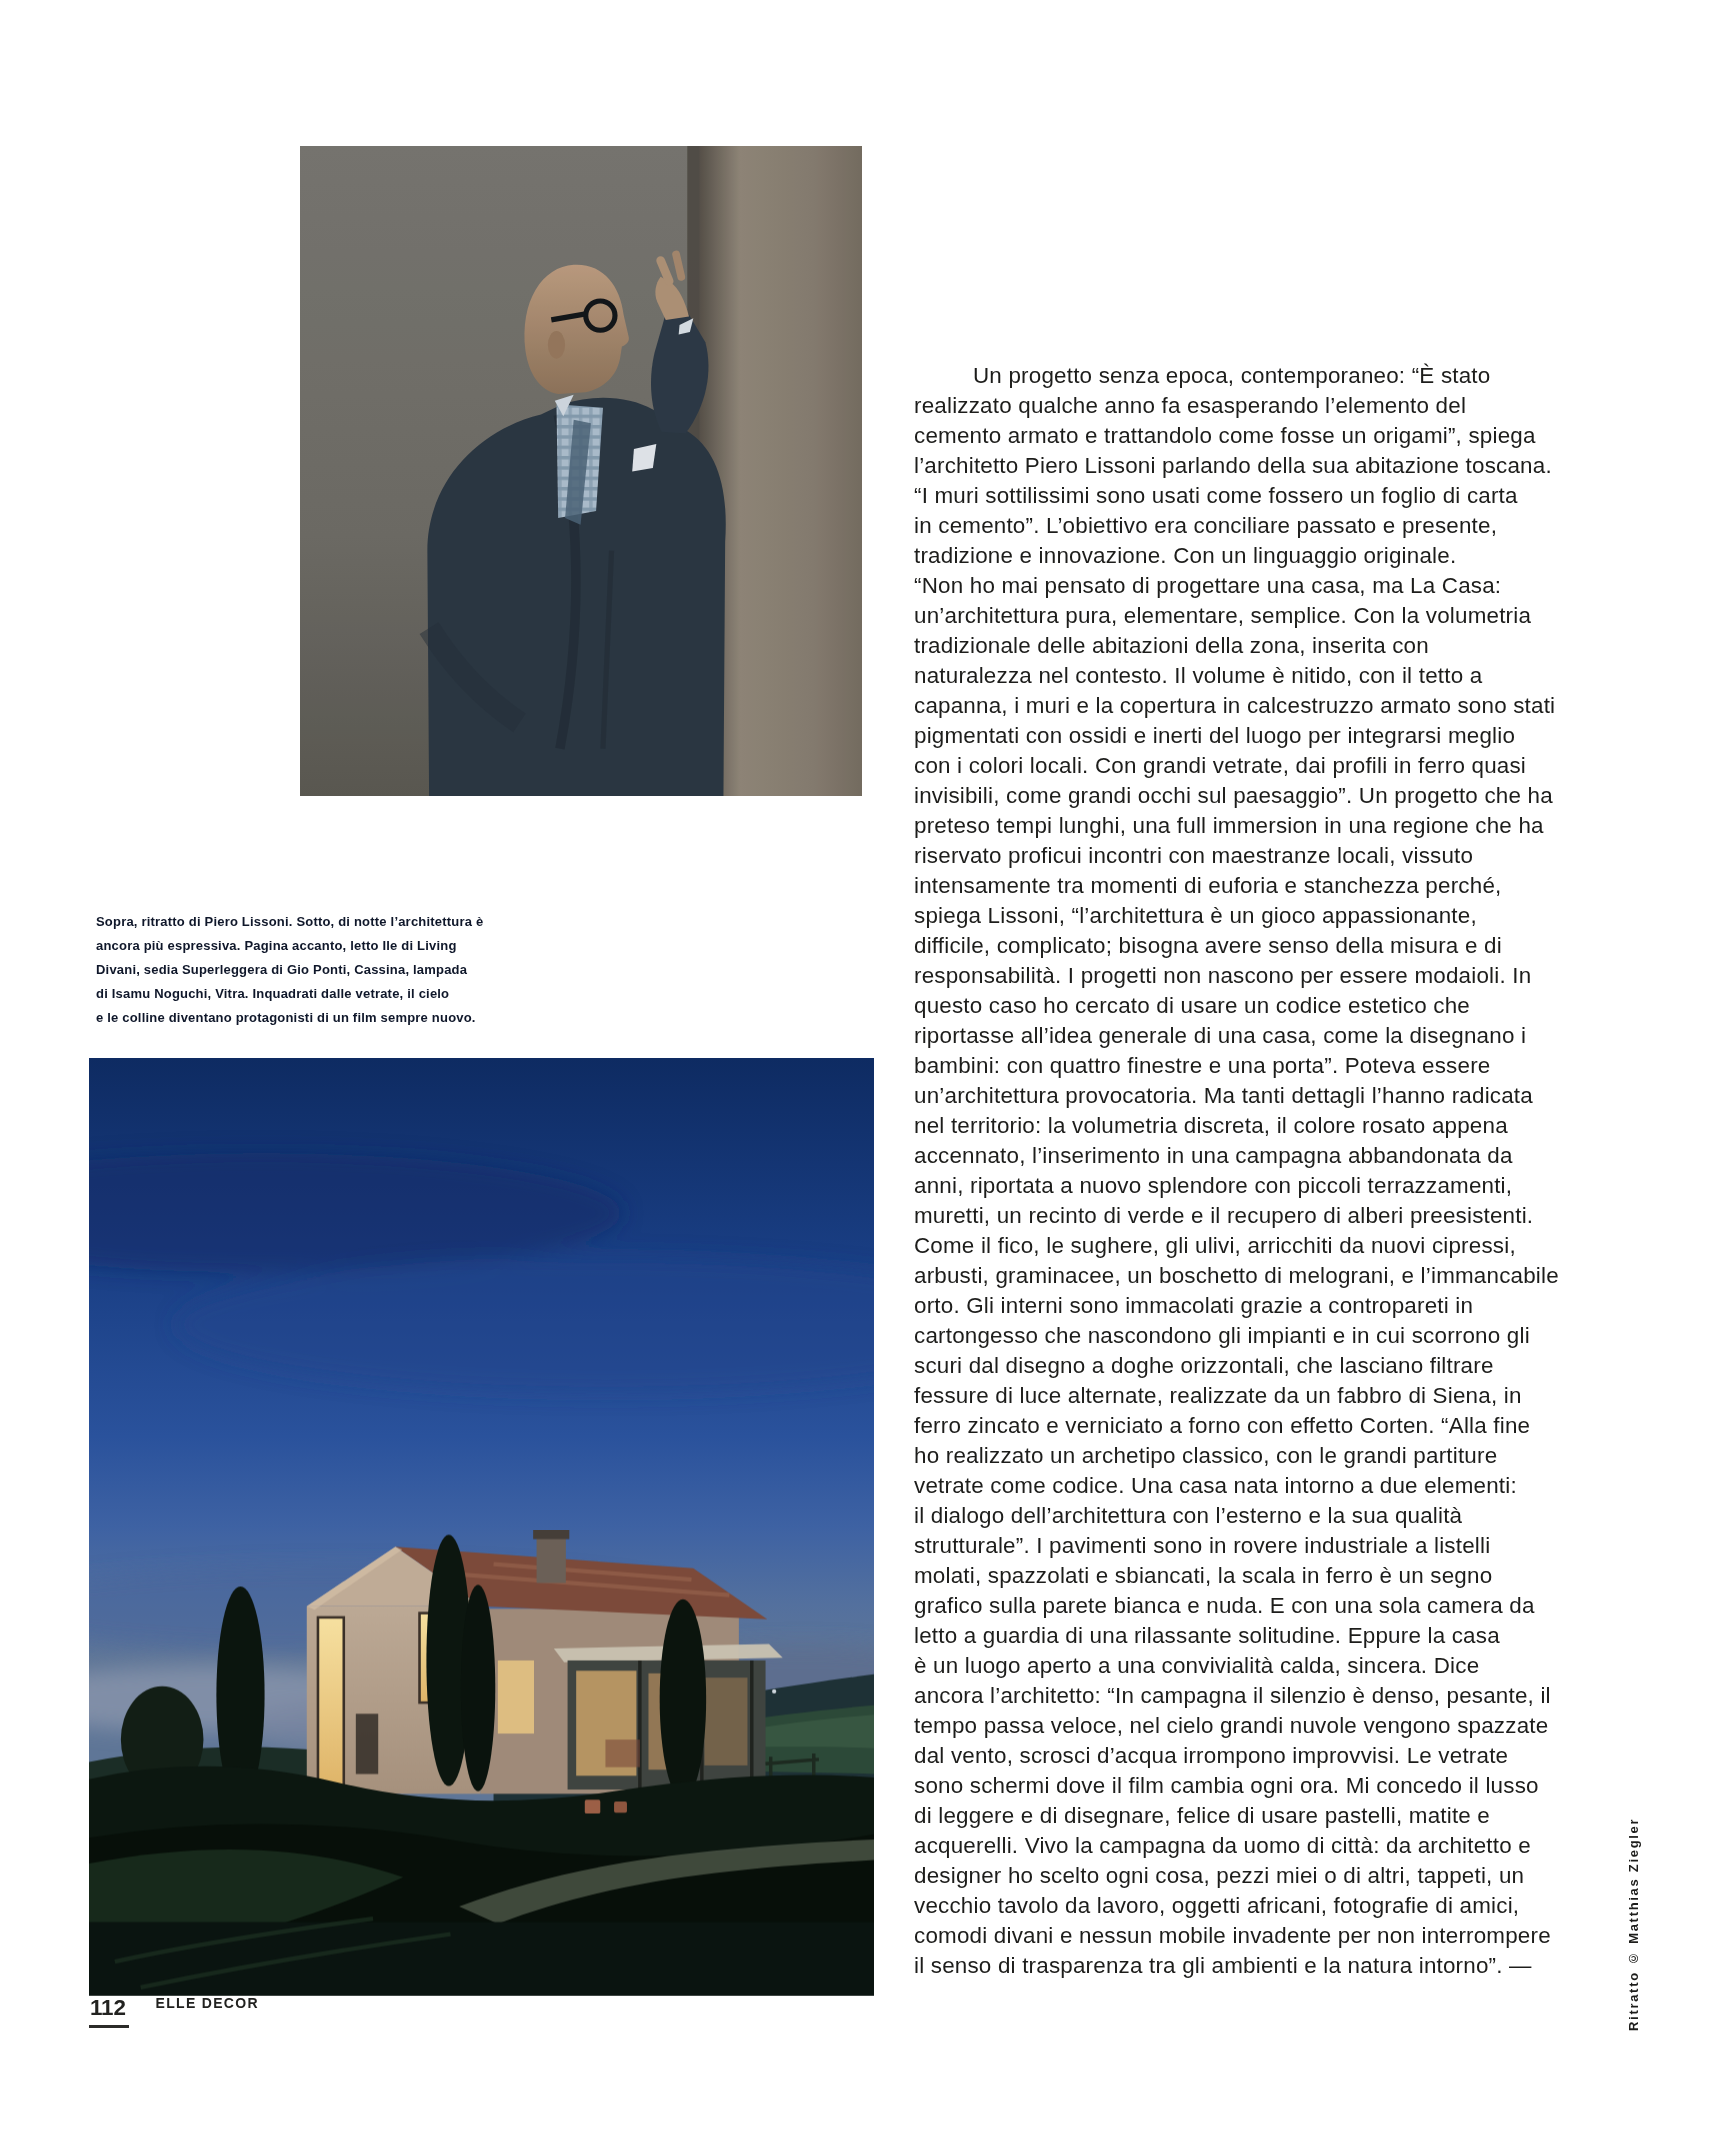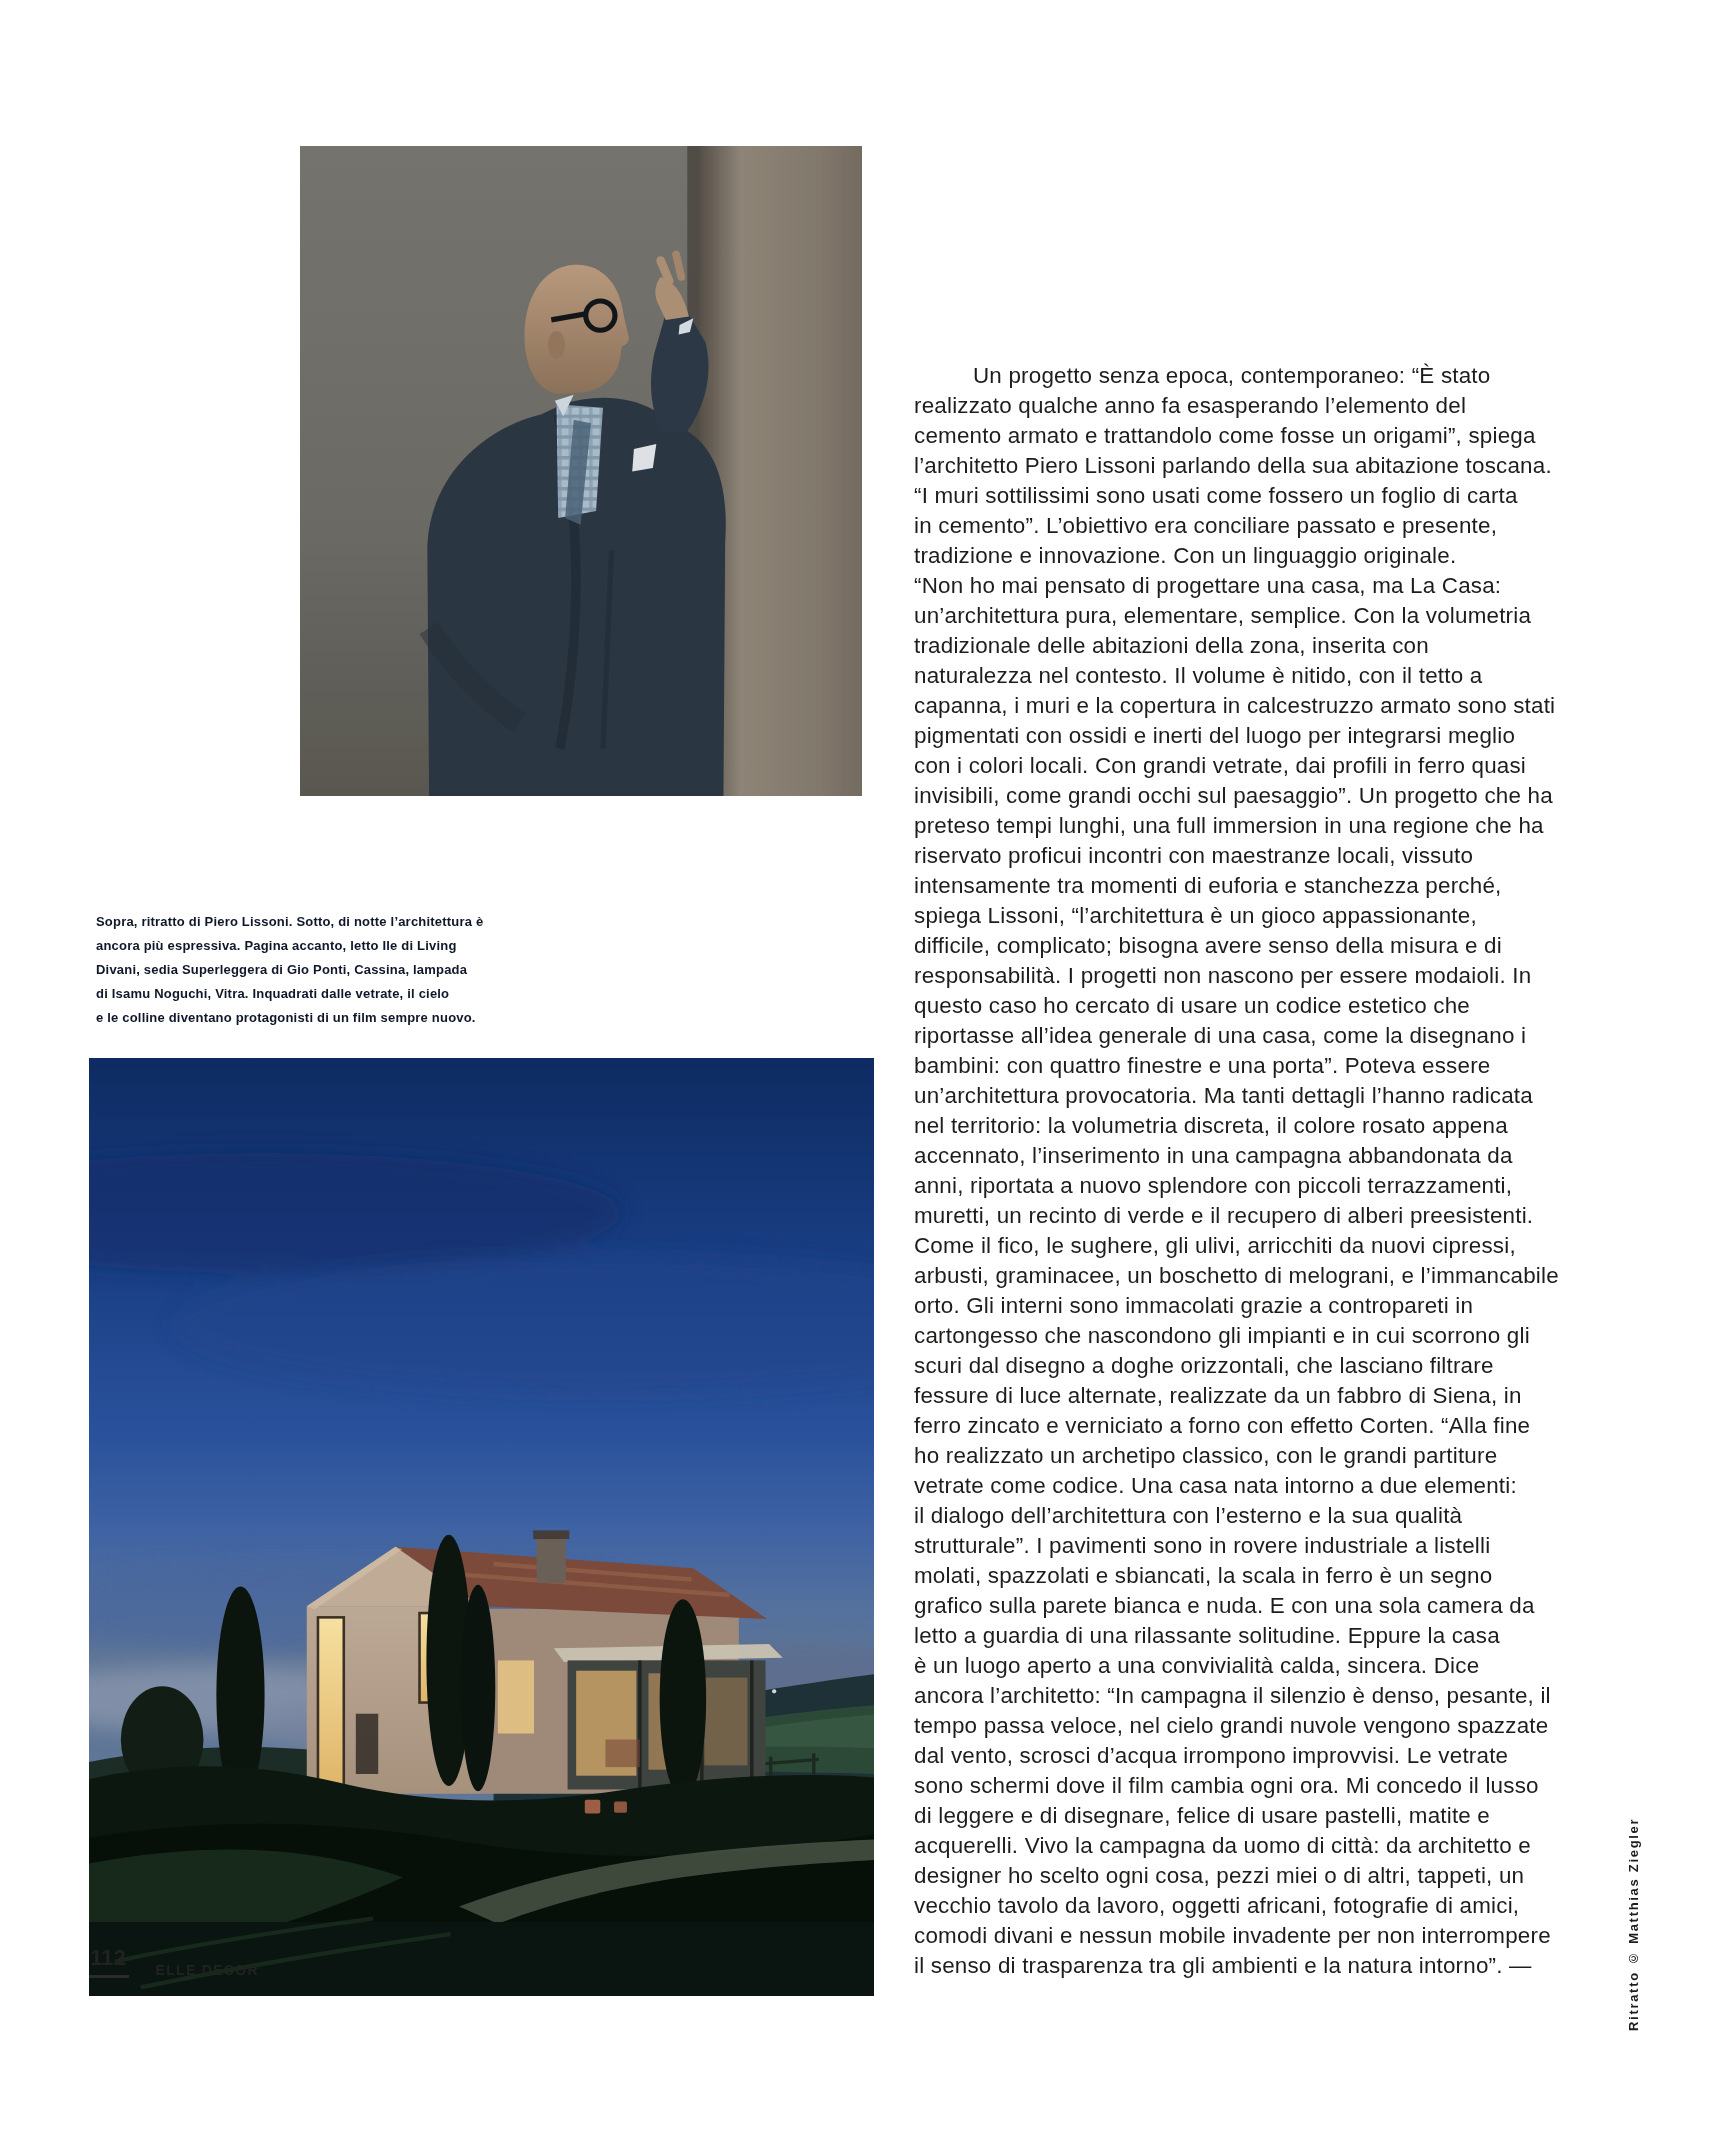--- a/index.html
+++ b/index.html
@@ -27,22 +27,22 @@
     white-space:pre-line;color:#1d1d1b;
     text-indent:59px;letter-spacing:0.2px;margin-left:16px;
   }
   .credit{
     position:absolute;left:1626px;top:1790px;height:241px;
     writing-mode:vertical-rl;transform:rotate(180deg);
     font-size:13px;font-weight:600;letter-spacing:1.7px;color:#1d1d1b;
     white-space:nowrap;
   }
   .footer{
-    position:absolute;left:89px;top:1945px;
-    display:flex;align-items:flex-end;
+    position:absolute;left:89px;top:1995px;
+    display:flex;align-items:flex-start;
   }
   .pagenum{
     font-size:22.4px;font-weight:700;color:#222220;
     border-bottom:3.4px solid #2b2b29;padding:0 2.6px 4.3px 0.9px;
   }
   .magname{
     font-size:14px;font-weight:700;letter-spacing:1.3px;color:#222220;
     margin-left:27px;
   }
 </style>

